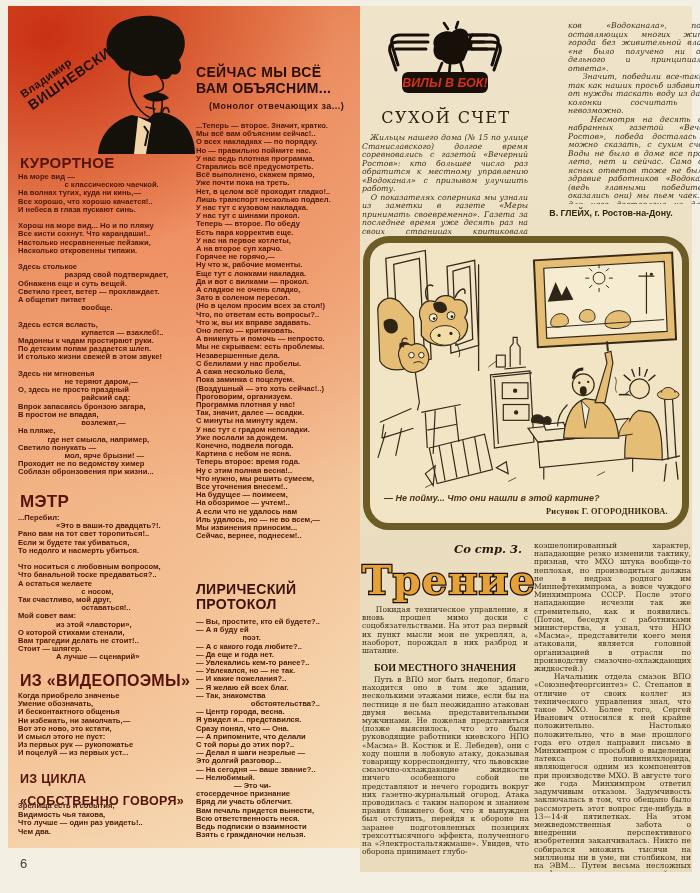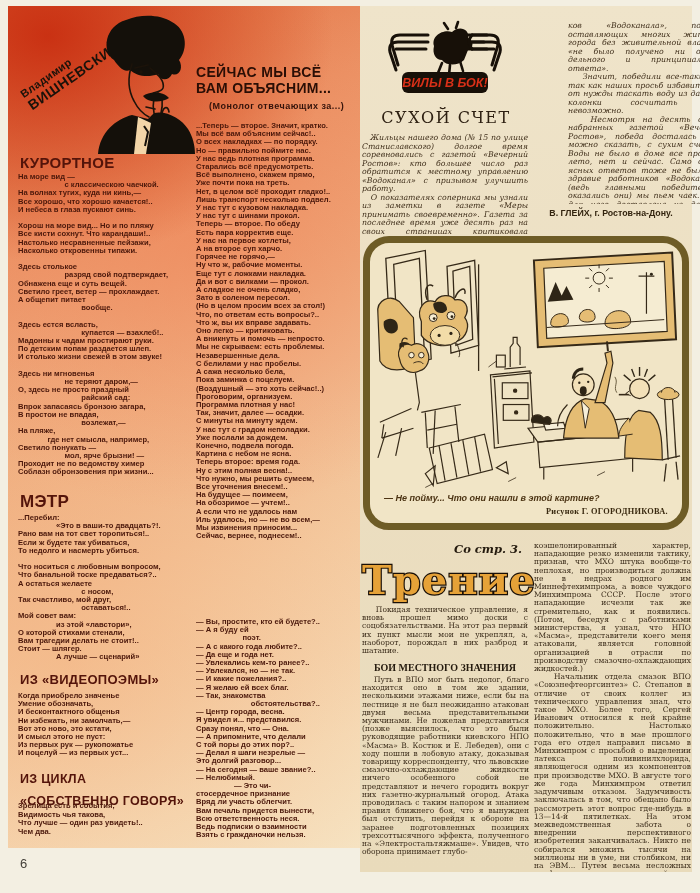--- a/index.html
+++ b/index.html
@@ -17,21 +17,21 @@
   .author-first{font-weight:bold;font-size:11px;letter-spacing:.4px;}
   .author-last{font-weight:bold;font-size:14px;letter-spacing:.6px;}
   .caricature{position:absolute;left:80px;top:8px;}
   .pt{position:absolute;margin:0;font-weight:bold;color:#54140a;letter-spacing:.3px;}
   .pb{position:absolute;font-weight:bold;font-size:7.6px;line-height:8.2px;color:#4b180b;
       white-space:pre-wrap;width:178px;}
   .kurort-t{left:12px;top:148px;font-size:15px;}
   .kurort-b{left:10px;top:167px;}
   .metr-t{left:12px;top:486px;font-size:17px;}
   .metr-b{left:10px;top:508px;}
-  .video-t{left:12px;top:666px;font-size:13px;}
+  .video-t{left:12px;top:666px;font-size:16px;}
   .video-b{left:10px;top:686px;}
   .cycle-t{left:12px;top:762px;font-size:12.5px;line-height:22px;white-space:pre-line;}
   .cycle-b{left:10px;top:796px;line-height:8.6px;}
   .mono-t{left:188px;top:58px;font-size:14px;line-height:16px;color:#2a0e05;white-space:pre-line;}
   .mono-s{position:absolute;left:188px;top:95px;font-weight:bold;font-size:9px;letter-spacing:.5px;color:#33120a;padding-left:13px;}
   .mono-b{left:188px;top:116px;width:166px;}
   .prot-t{left:188px;top:576px;font-size:14px;line-height:14.5px;color:#3c1208;white-space:pre-line;}
   .prot-b{left:188px;top:612px;width:166px;}
   
   .zone-right{position:absolute;left:360px;top:6px;width:332px;height:866px;
@@ -217,20 +217,22 @@
 Ну с этим полная весна!..
 Что нужно, мы решить сумеем,
 Все уточнения внесем!..
 На будущее — поимеем,
 На обозримое — учтем!..
 А если что не удалось нам
 Иль удалось, но — не во всем,—
 Мы извинения приносим...
 Сейчас, вернее, поднесем!..</div>
 
+    <h2 class="pt prot-t">ЛИРИЧЕСКИЙ
+ПРОТОКОЛ</h2>
     <div class="pb prot-b">— Вы, простите, кто ей будете?..
 — А я буду ей
                       поэт.
 — А с какого года любите?..
 — Да еще и года нет.
 — Увлекались кем-то ранее?..
 — Увлекался, но — не так.
 — И какие пожелания?..
 — Я желаю ей всех благ.
 — Так, знакомства

